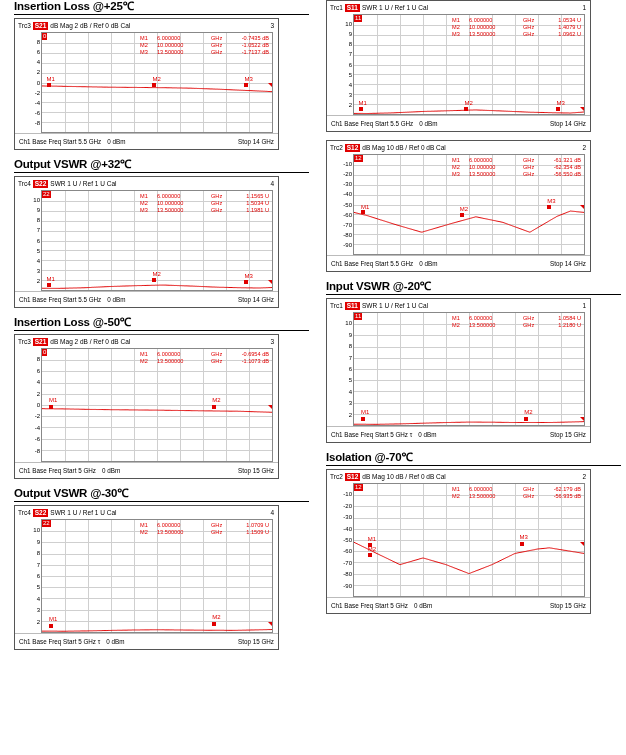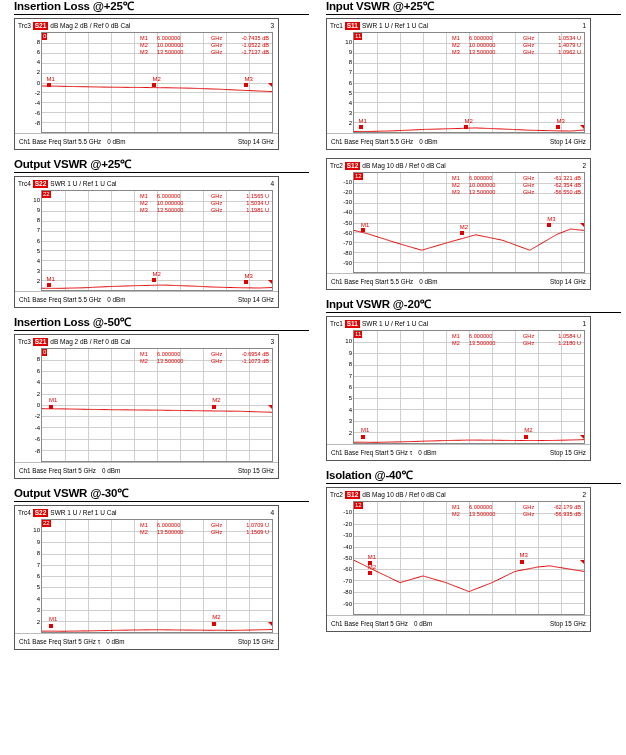--- a/index.html
+++ b/index.html
@@ -113,21 +113,21 @@
             <div class="mk" style="left:48%;top:43%">M2</div>
             <div class="mkred" style="left:48%;top:50%"></div>
             <div class="mk" style="left:88%;top:43%">M3</div>
             <div class="mkred" style="left:88%;top:50%"></div>
             <div class="tri" style="right:0;top:50%"></div>
           </div>
           <div class="footer"><span>Ch1  Base Freq  Start 5.5 GHz</span><span class="sp"></span><span>0 dBm</span><span class="stop">Stop 14 GHz</span></div>
         </div>
       </div>
       <div class="panel">
-        <div class="panel-title">Output VSWR @+25℃</div>
+        <div class="panel-title">Output VSWR @+32℃</div>
         <div class="vna">
           <div class="hdr"><span class="trc">Trc4</span><span class="chip">S22</span><span>SWR  1 U /  Ref 1 U     Cal</span><span class="rightnum">4</span></div>
           <div class="ylabels">
             <span style="top:0%"></span>
             <span style="top:10%">10</span>
             <span style="top:20%">9</span>
             <span style="top:30%">8</span>
             <span style="top:40%">7</span>
             <span style="top:50%">6</span>
             <span style="top:60%">5</span>
@@ -277,21 +277,20 @@
             <div class="mk" style="left:74%;top:84%">M2</div>
             <div class="mkred" style="left:74%;top:91%"></div>
             <div class="tri" style="right:0;top:91%"></div>
           </div>
           <div class="footer"><span>Ch1  Base Freq  Start 5 GHz τ</span><span class="sp"></span><span>0 dBm</span><span class="stop">Stop 15 GHz</span></div>
         </div>
       </div>
     </div>
   <div class="col right" id="colR">
       <div class="panel">
-        <div class="panel-title">Input VSWR @+25℃</div>
         <div class="vna">
           <div class="hdr"><span class="trc">Trc1</span><span class="chip">S11</span><span>SWR  1 U /  Ref 1 U     Cal</span><span class="rightnum">1</span></div>
           <div class="ylabels">
             <span style="top:0%"></span>
             <span style="top:10%">10</span>
             <span style="top:20%">9</span>
             <span style="top:30%">8</span>
             <span style="top:40%">7</span>
             <span style="top:50%">6</span>
             <span style="top:60%">5</span>
@@ -441,21 +440,21 @@
             <div class="mk" style="left:3%;top:86%">M1</div>
             <div class="mkred" style="left:3%;top:93%"></div>
             <div class="mk" style="left:74%;top:86%">M2</div>
             <div class="mkred" style="left:74%;top:93%"></div>
             <div class="tri" style="right:0;top:93%"></div>
           </div>
           <div class="footer"><span>Ch1  Base Freq  Start 5 GHz τ</span><span class="sp"></span><span>0 dBm</span><span class="stop">Stop 15 GHz</span></div>
         </div>
       </div>
       <div class="panel">
-        <div class="panel-title">Isolation @-40℃</div>
+        <div class="panel-title">Isolation @-70℃</div>
         <div class="vna tall">
           <div class="hdr"><span class="trc">Trc2</span><span class="chip">S12</span><span>dB Mag  10 dB / Ref 0 dB    Cal</span><span class="rightnum">2</span></div>
           <div class="ylabels">
             <span style="top:0%"></span>
             <span style="top:10%">-10</span>
             <span style="top:20%">-20</span>
             <span style="top:30%">-30</span>
             <span style="top:40%">-40</span>
             <span style="top:50%">-50</span>
             <span style="top:60%">-60</span>

